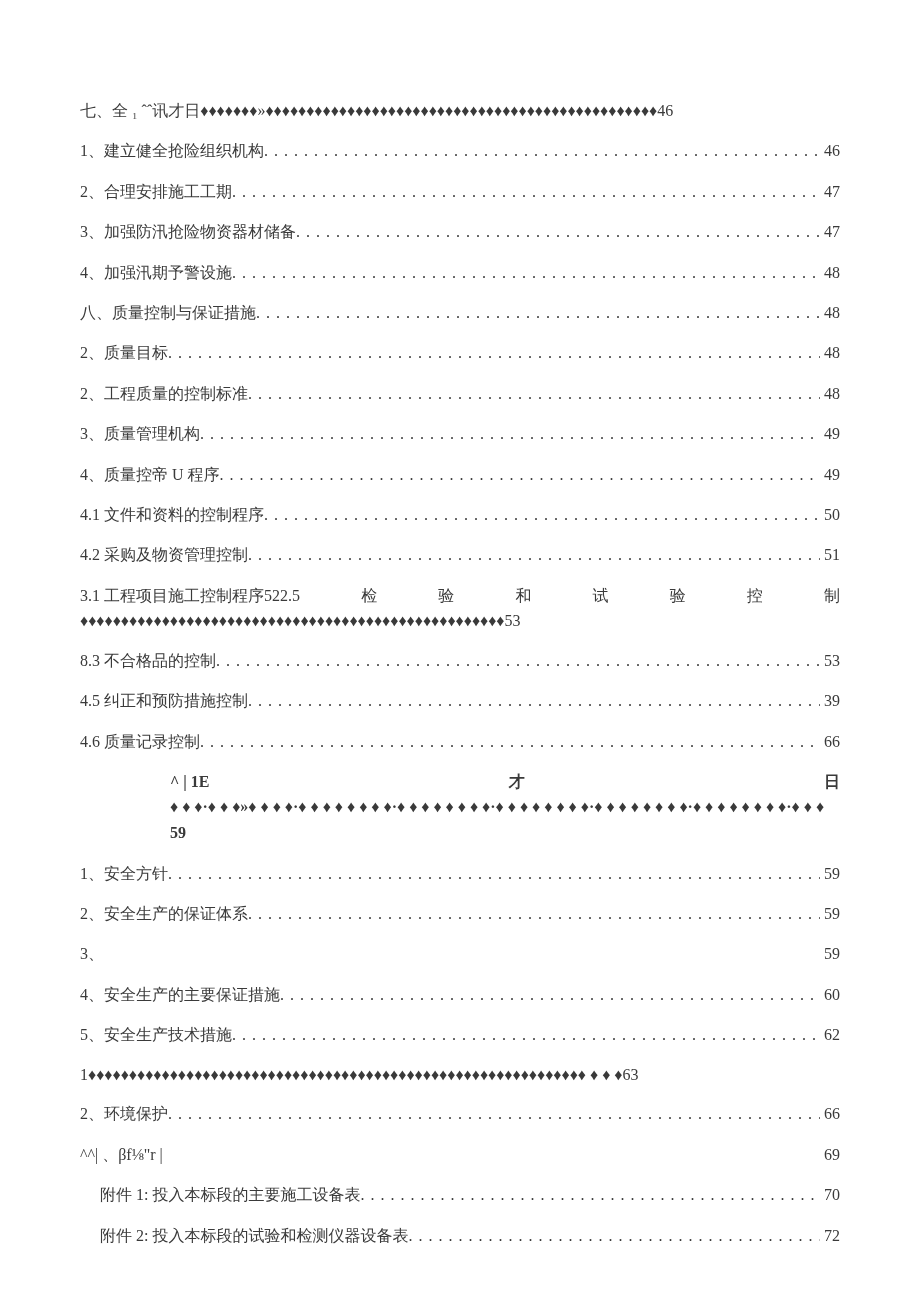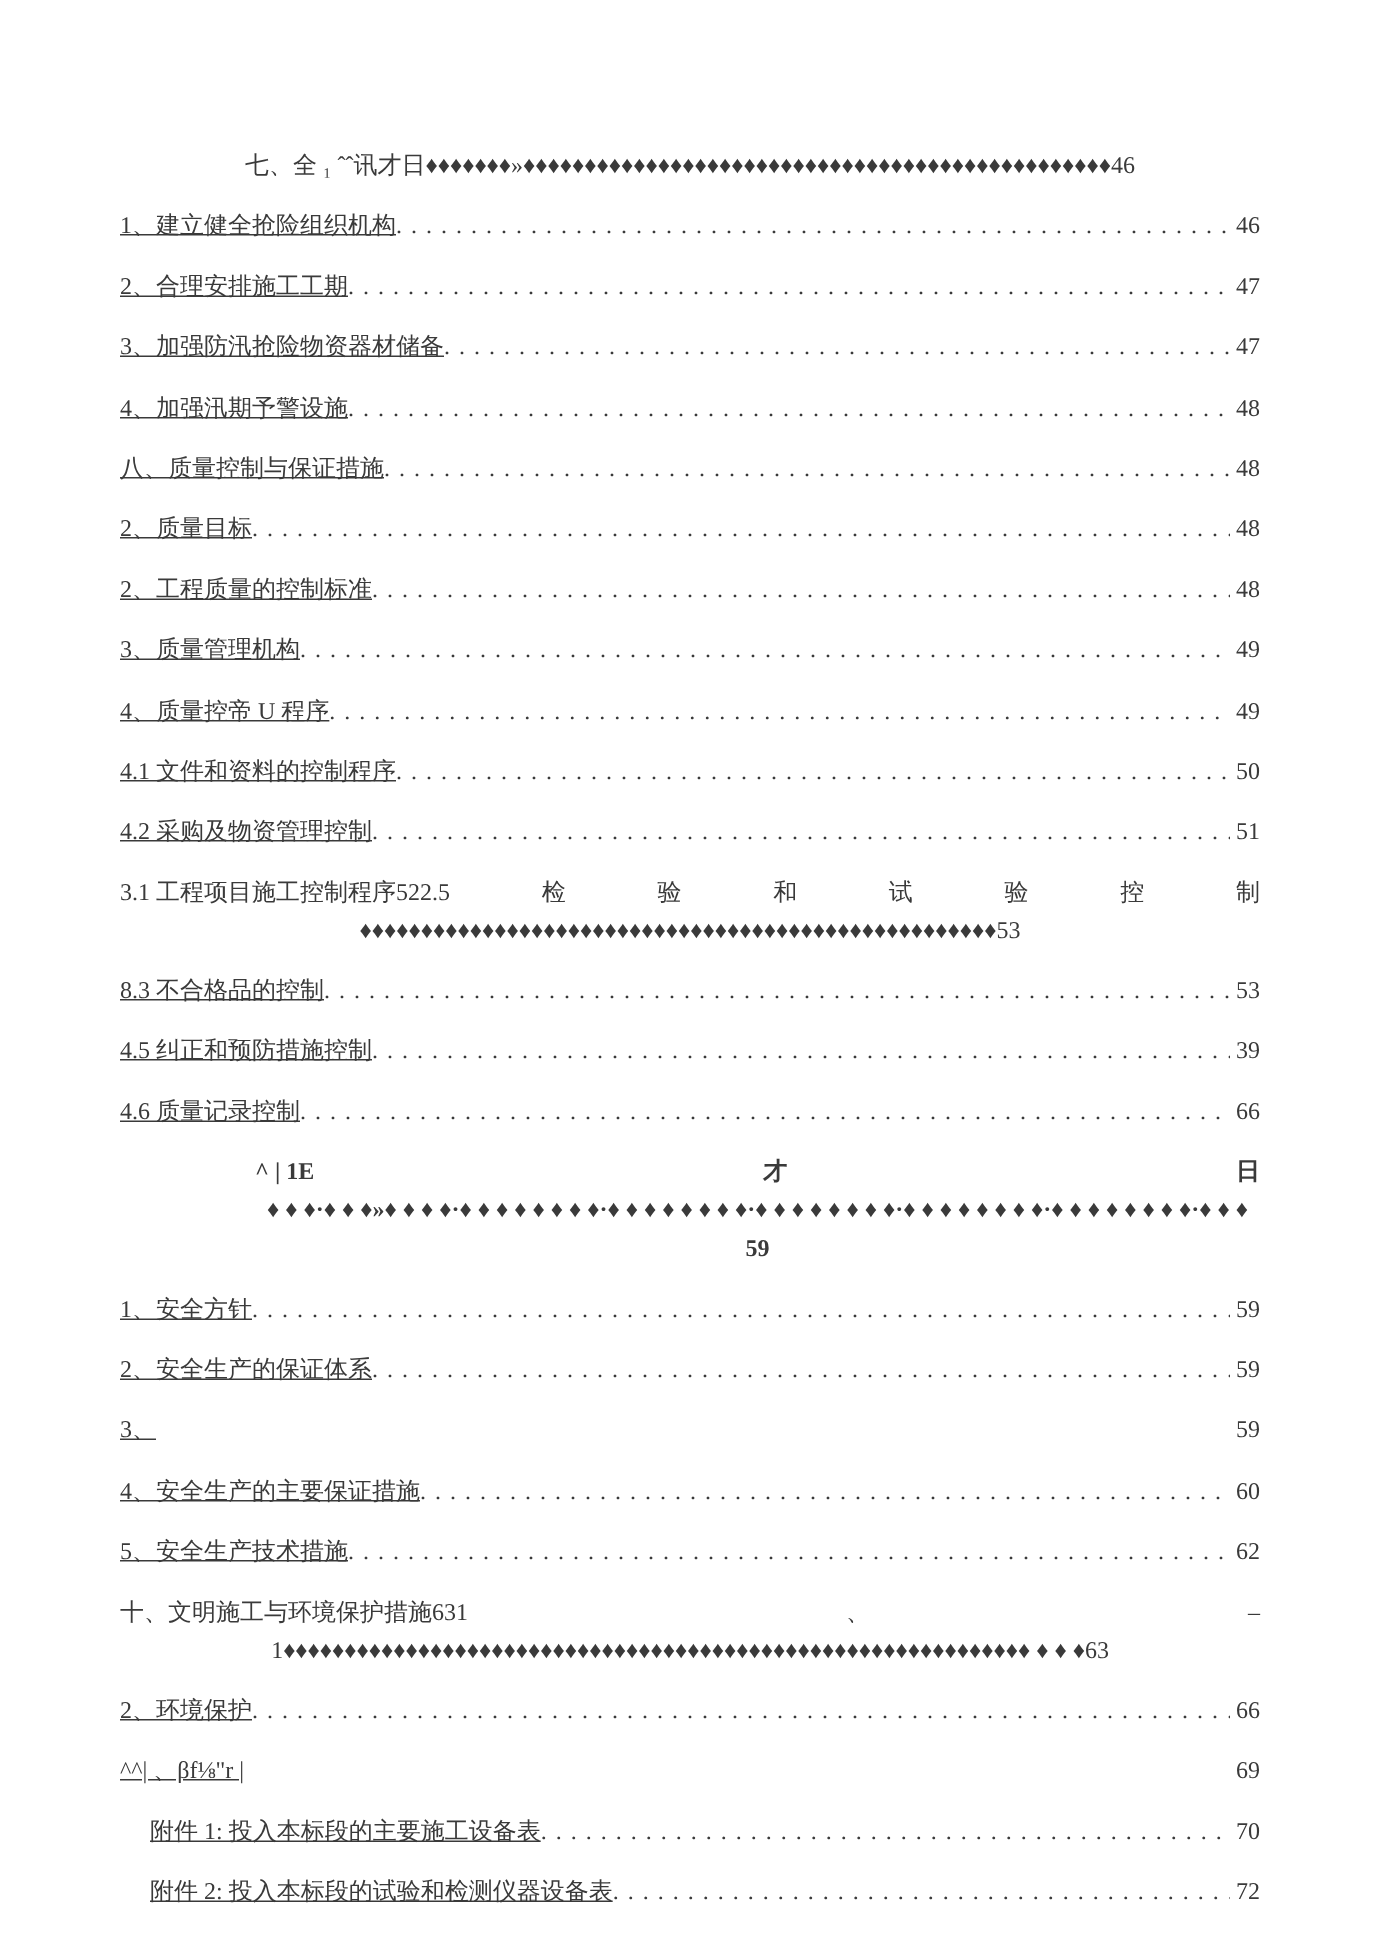--- a/index.html
+++ b/index.html
@@ -21,40 +21,38 @@
   }
   .entry {
     margin-bottom: 18px;
     display: flex;
     align-items: baseline;
     white-space: nowrap;
     overflow: hidden;
   }
   .entry .label {
     flex: 0 0 auto;
-    text-decoration: underline;
   }
   .entry .leader {
     flex: 1 1 auto;
     overflow: hidden;
     letter-spacing: 1px;
   }
   .entry .pagenum {
     flex: 0 0 auto;
     padding-left: 4px;
   }
   .indent {
     padding-left: 20px;
     align-items: flex-end;
   }
   .freeform {
     margin-bottom: 18px;
     word-break: break-all;
     white-space: normal;
-    text-align: center;
   }
   .justify-line {
     display: flex;
     justify-content: space-between;
     margin-bottom: 4px;
   }
   .justify-line span {
     flex: 0 0 auto;
   }
   .sparse {
@@ -186,25 +184,20 @@
       <span class="label">4、安全生产的主要保证措施</span>
       <span class="leader">. . . . . . . . . . . . . . . . . . . . . . . . . . . . . . . . . . . . . . . . . . . . . . . . . . . . . . . . . . . . . . . . . . . . . . . . . . . . . . . . . . . . . . . . . . . . . . . . . . . . . . . . . . . . . . . . . . . . . . . . </span>
       <span class="pagenum">60</span>
     </div>
     <div class="entry">
       <span class="label">5、安全生产技术措施</span>
       <span class="leader">. . . . . . . . . . . . . . . . . . . . . . . . . . . . . . . . . . . . . . . . . . . . . . . . . . . . . . . . . . . . . . . . . . . . . . . . . . . . . . . . . . . . . . . . . . . . . . . . . . . . . . . . . . . . . . . . . . . . . . . . </span>
       <span class="pagenum">62</span>
     </div>
     <div class="freeform" style="padding-left: 0px;">
-      <div class="justify-line">
-        <span>十、文明施工与环境保护措施631</span>
-        <span>、</span>
-        <span>–</span>
-      </div>
       <div class="dots-line">1♦♦♦♦♦♦♦♦♦♦♦♦♦♦♦♦♦♦♦♦♦♦♦♦♦♦♦♦♦♦♦♦♦♦♦♦♦♦♦♦♦♦♦♦♦♦♦♦♦♦♦♦♦♦♦♦♦♦♦♦♦ ♦ ♦ ♦63</div>
     </div>
     <div class="entry">
       <span class="label">2、环境保护</span>
       <span class="leader">. . . . . . . . . . . . . . . . . . . . . . . . . . . . . . . . . . . . . . . . . . . . . . . . . . . . . . . . . . . . . . . . . . . . . . . . . . . . . . . . . . . . . . . . . . . . . . . . . . . . . . . . . . . . . . . . . . . . . . . . </span>
       <span class="pagenum">66</span>
     </div>
     <div class="entry sparse">
       <span class="label">^^| 、βf⅛"r |</span>
       <span class="pagenum">69</span>

